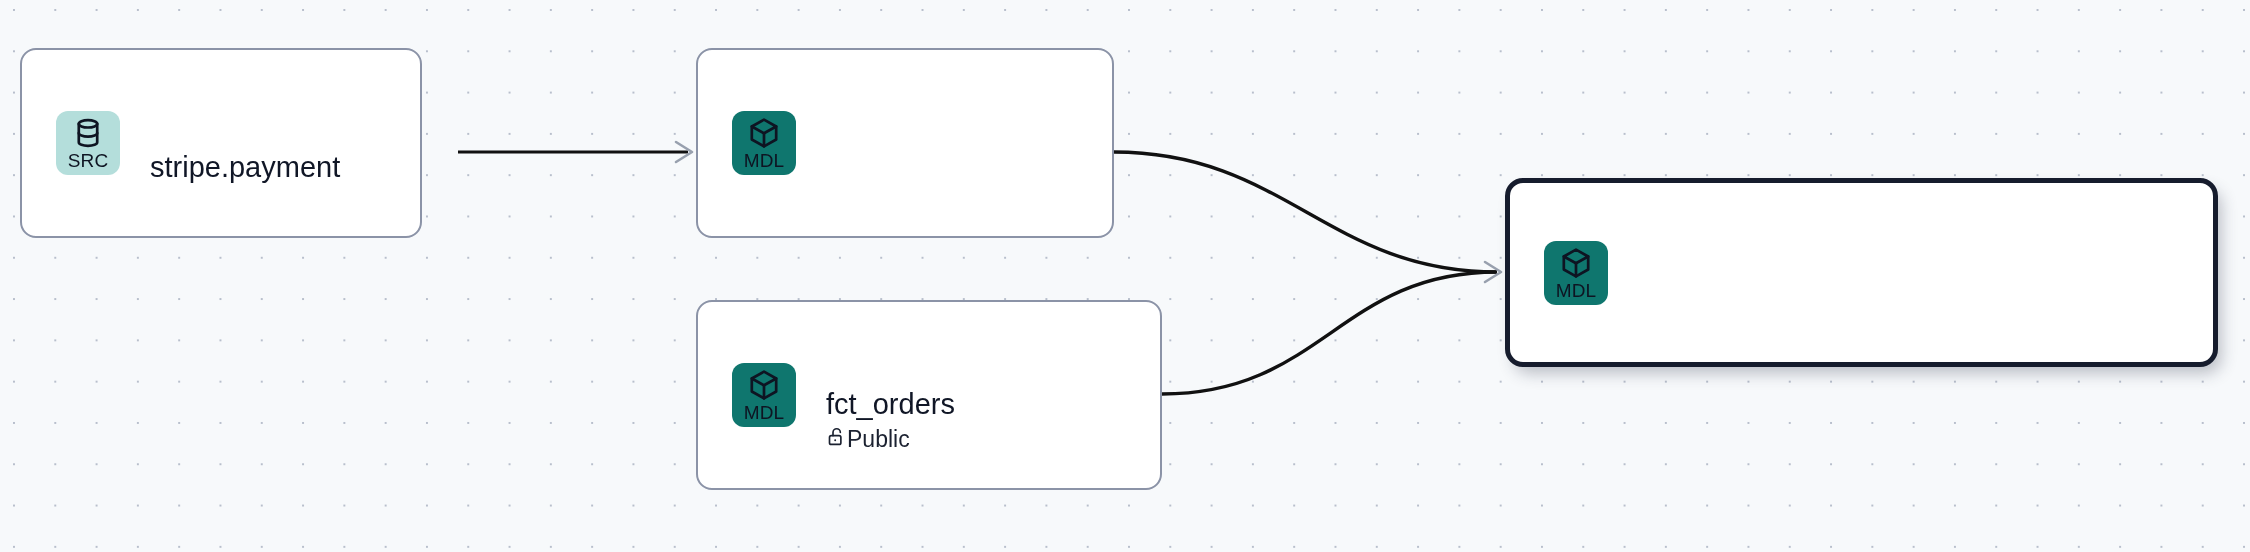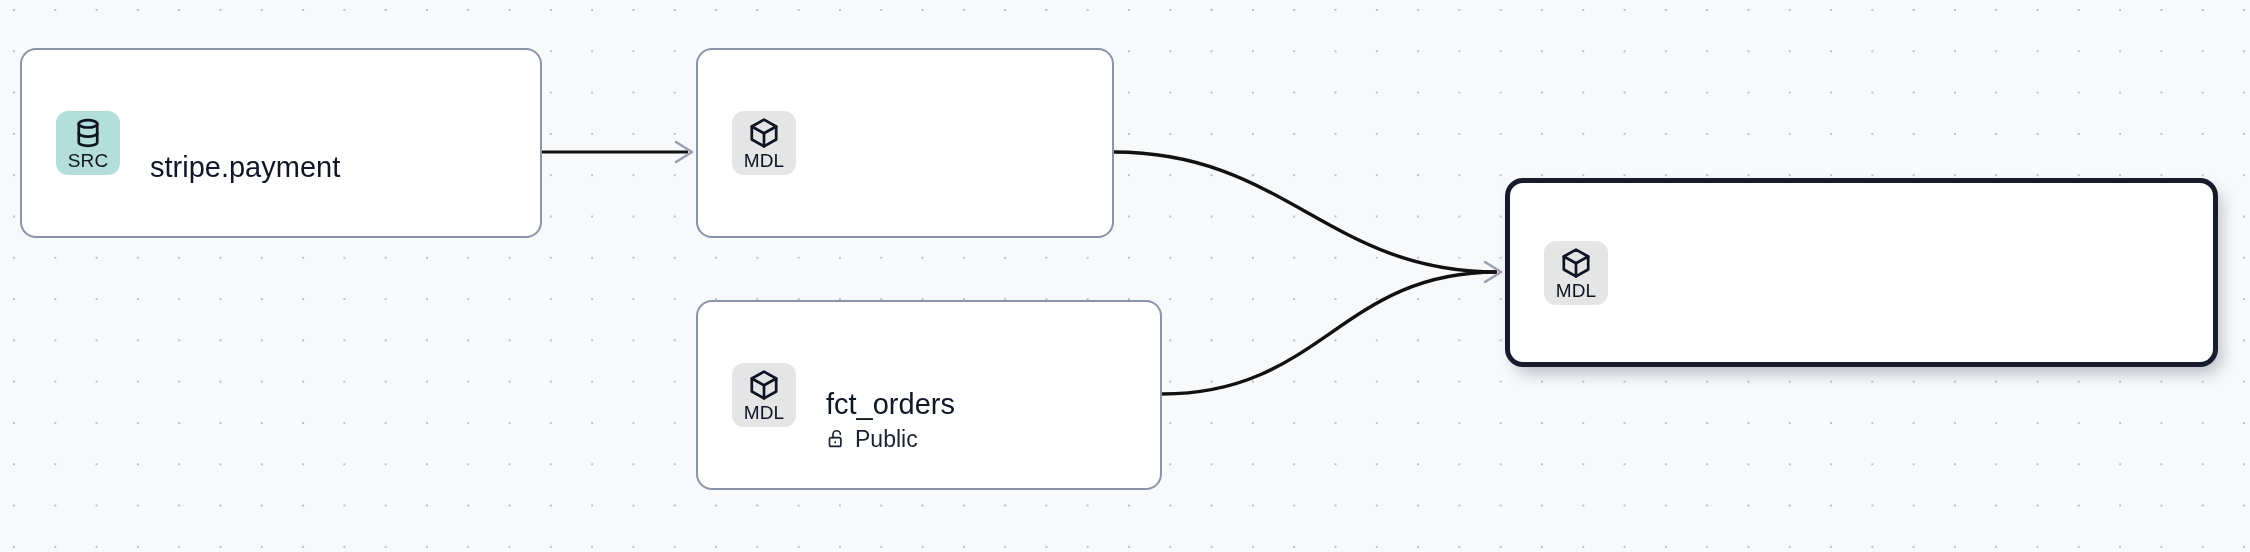--- a/index.html
+++ b/index.html
@@ -47,21 +47,21 @@
     width: 64px;
     height: 64px;
     border-radius: 12px;
     display: flex;
     flex-direction: column;
     align-items: center;
     justify-content: center;
     gap: 1px;
   }
   .badge.src { background: #b4dedb; }
-  .badge.mdl { background: #e5e5e5; }
+  .badge.mdl { background: #0f766e; }
   .badge svg { display: block; }
   .badge .badge-label {
     font-size: 19px;
     line-height: 19px;
     color: #0e1422;
     letter-spacing: 0.2px;
     font-family: "Liberation Sans", sans-serif;
   }
   .node-text {
     margin-left: 30px;
@@ -73,22 +73,21 @@
   }
   .node-title {
     font-size: 29px;
     line-height: 34px;
     color: #101626;
     white-space: nowrap;
     font-family: "Liberation Sans", sans-serif;
   }
   .node-sub {
     display: flex;
-    align-items: center;
-    gap: 8px;
+    align-items: flex-start;
     font-size: 23px;
     line-height: 26px;
     color: #1b2130;
     white-space: nowrap;
   }
   .node-sub svg { display: block; flex: 0 0 auto; }
 </style>
 </head>
 <body>
 
@@ -101,21 +100,21 @@
     </g>
     <g>
       <path d="M 1114 152 C 1285 152, 1328 272, 1497 272" fill="none" stroke="#111111" stroke-width="3.4"></path>
     </g>
     <g>
       <path d="M 1162 394 C 1322 394, 1340 272, 1497 272" fill="none" stroke="#111111" stroke-width="3.4"></path>
       <path d="M 1485 262 L 1501 272 L 1485 282" fill="none" stroke="#98a0ae" stroke-width="2.6" stroke-linejoin="round" stroke-linecap="round"></path>
     </g>
   </svg>
 
-  <div class="node" style="left:20px; top:48px; width:522px; height:190px;">
+  <div class="node" style="left:20px; top:48px; width:402px; height:190px;">
     <div class="badge src">
       <svg width="34" height="34" viewBox="0 0 24 24" fill="none" stroke="#0e1422" stroke-width="1.9" stroke-linecap="round" stroke-linejoin="round">
         <ellipse cx="12" cy="5.5" rx="6.5" ry="2.6"></ellipse>
         <path d="M5.5 5.5 v13 c0 1.45 2.9 2.6 6.5 2.6 s6.5-1.15 6.5-2.6 v-13"></path>
         <path d="M5.5 12 c0 1.45 2.9 2.6 6.5 2.6 s6.5-1.15 6.5-2.6"></path>
       </svg>
       <span class="badge-label">SRC</span>
     </div>
     <div class="node-text">
       <div class="node-title">stripe.payment</div>

